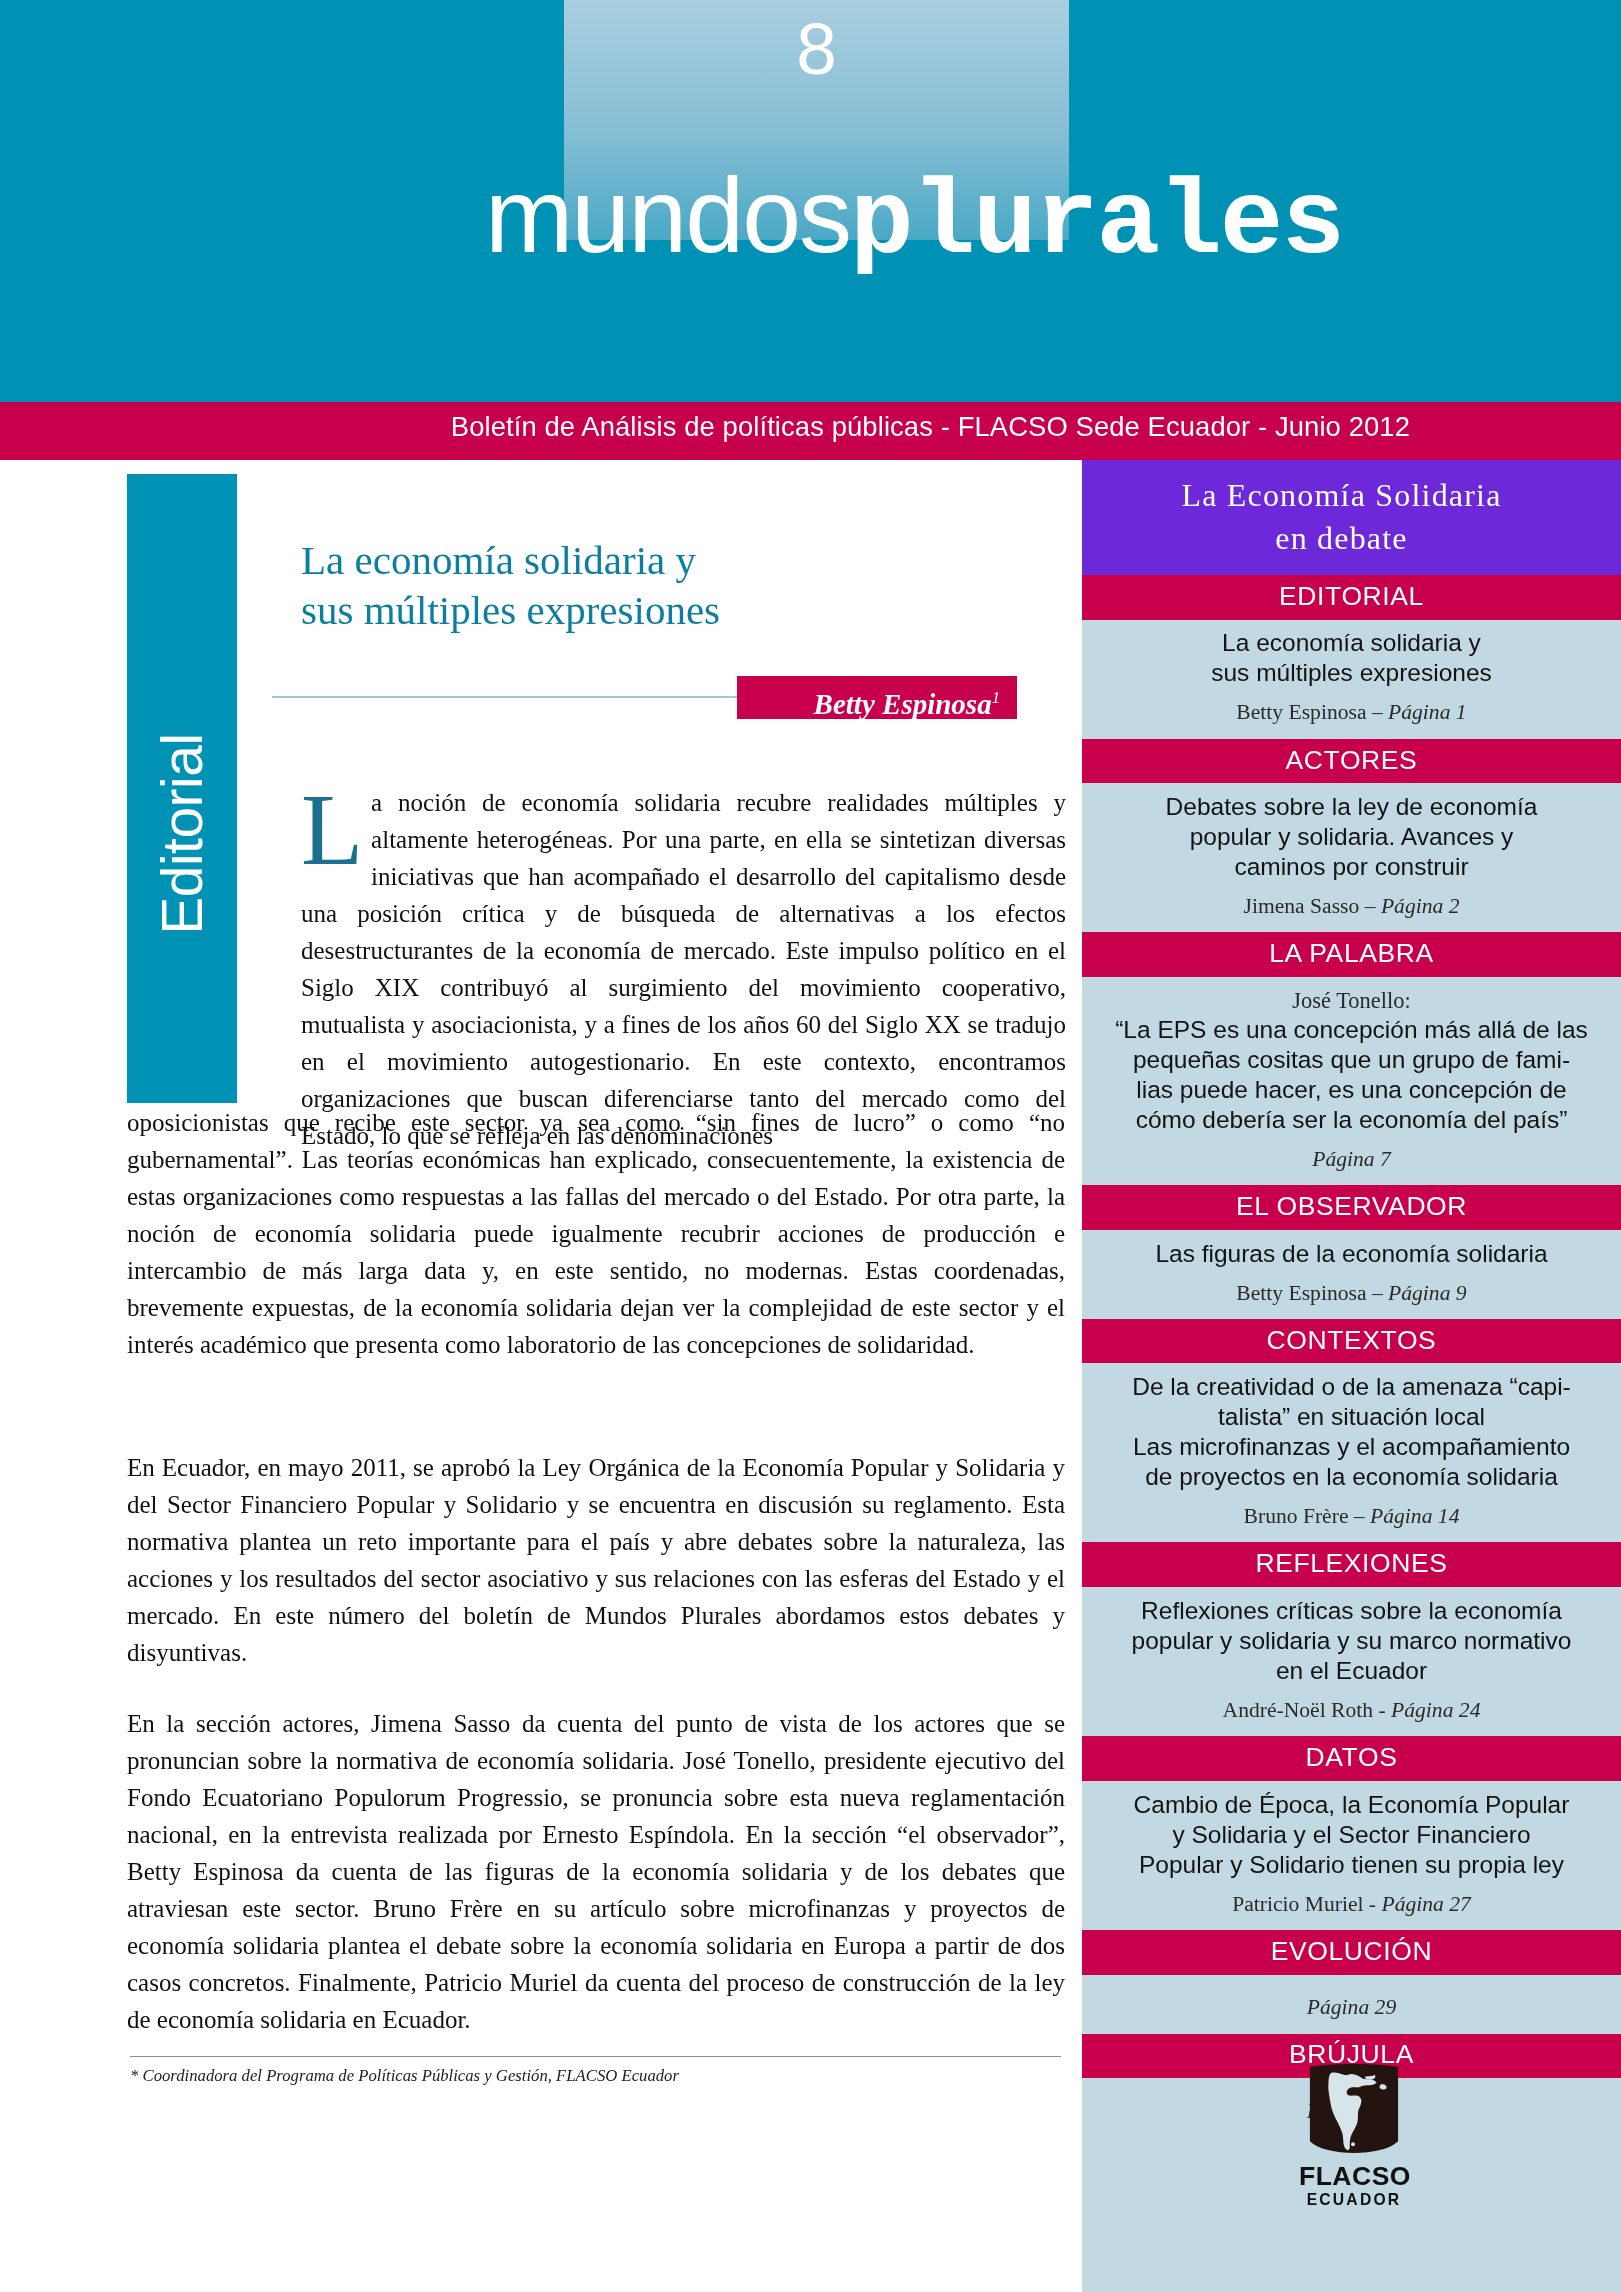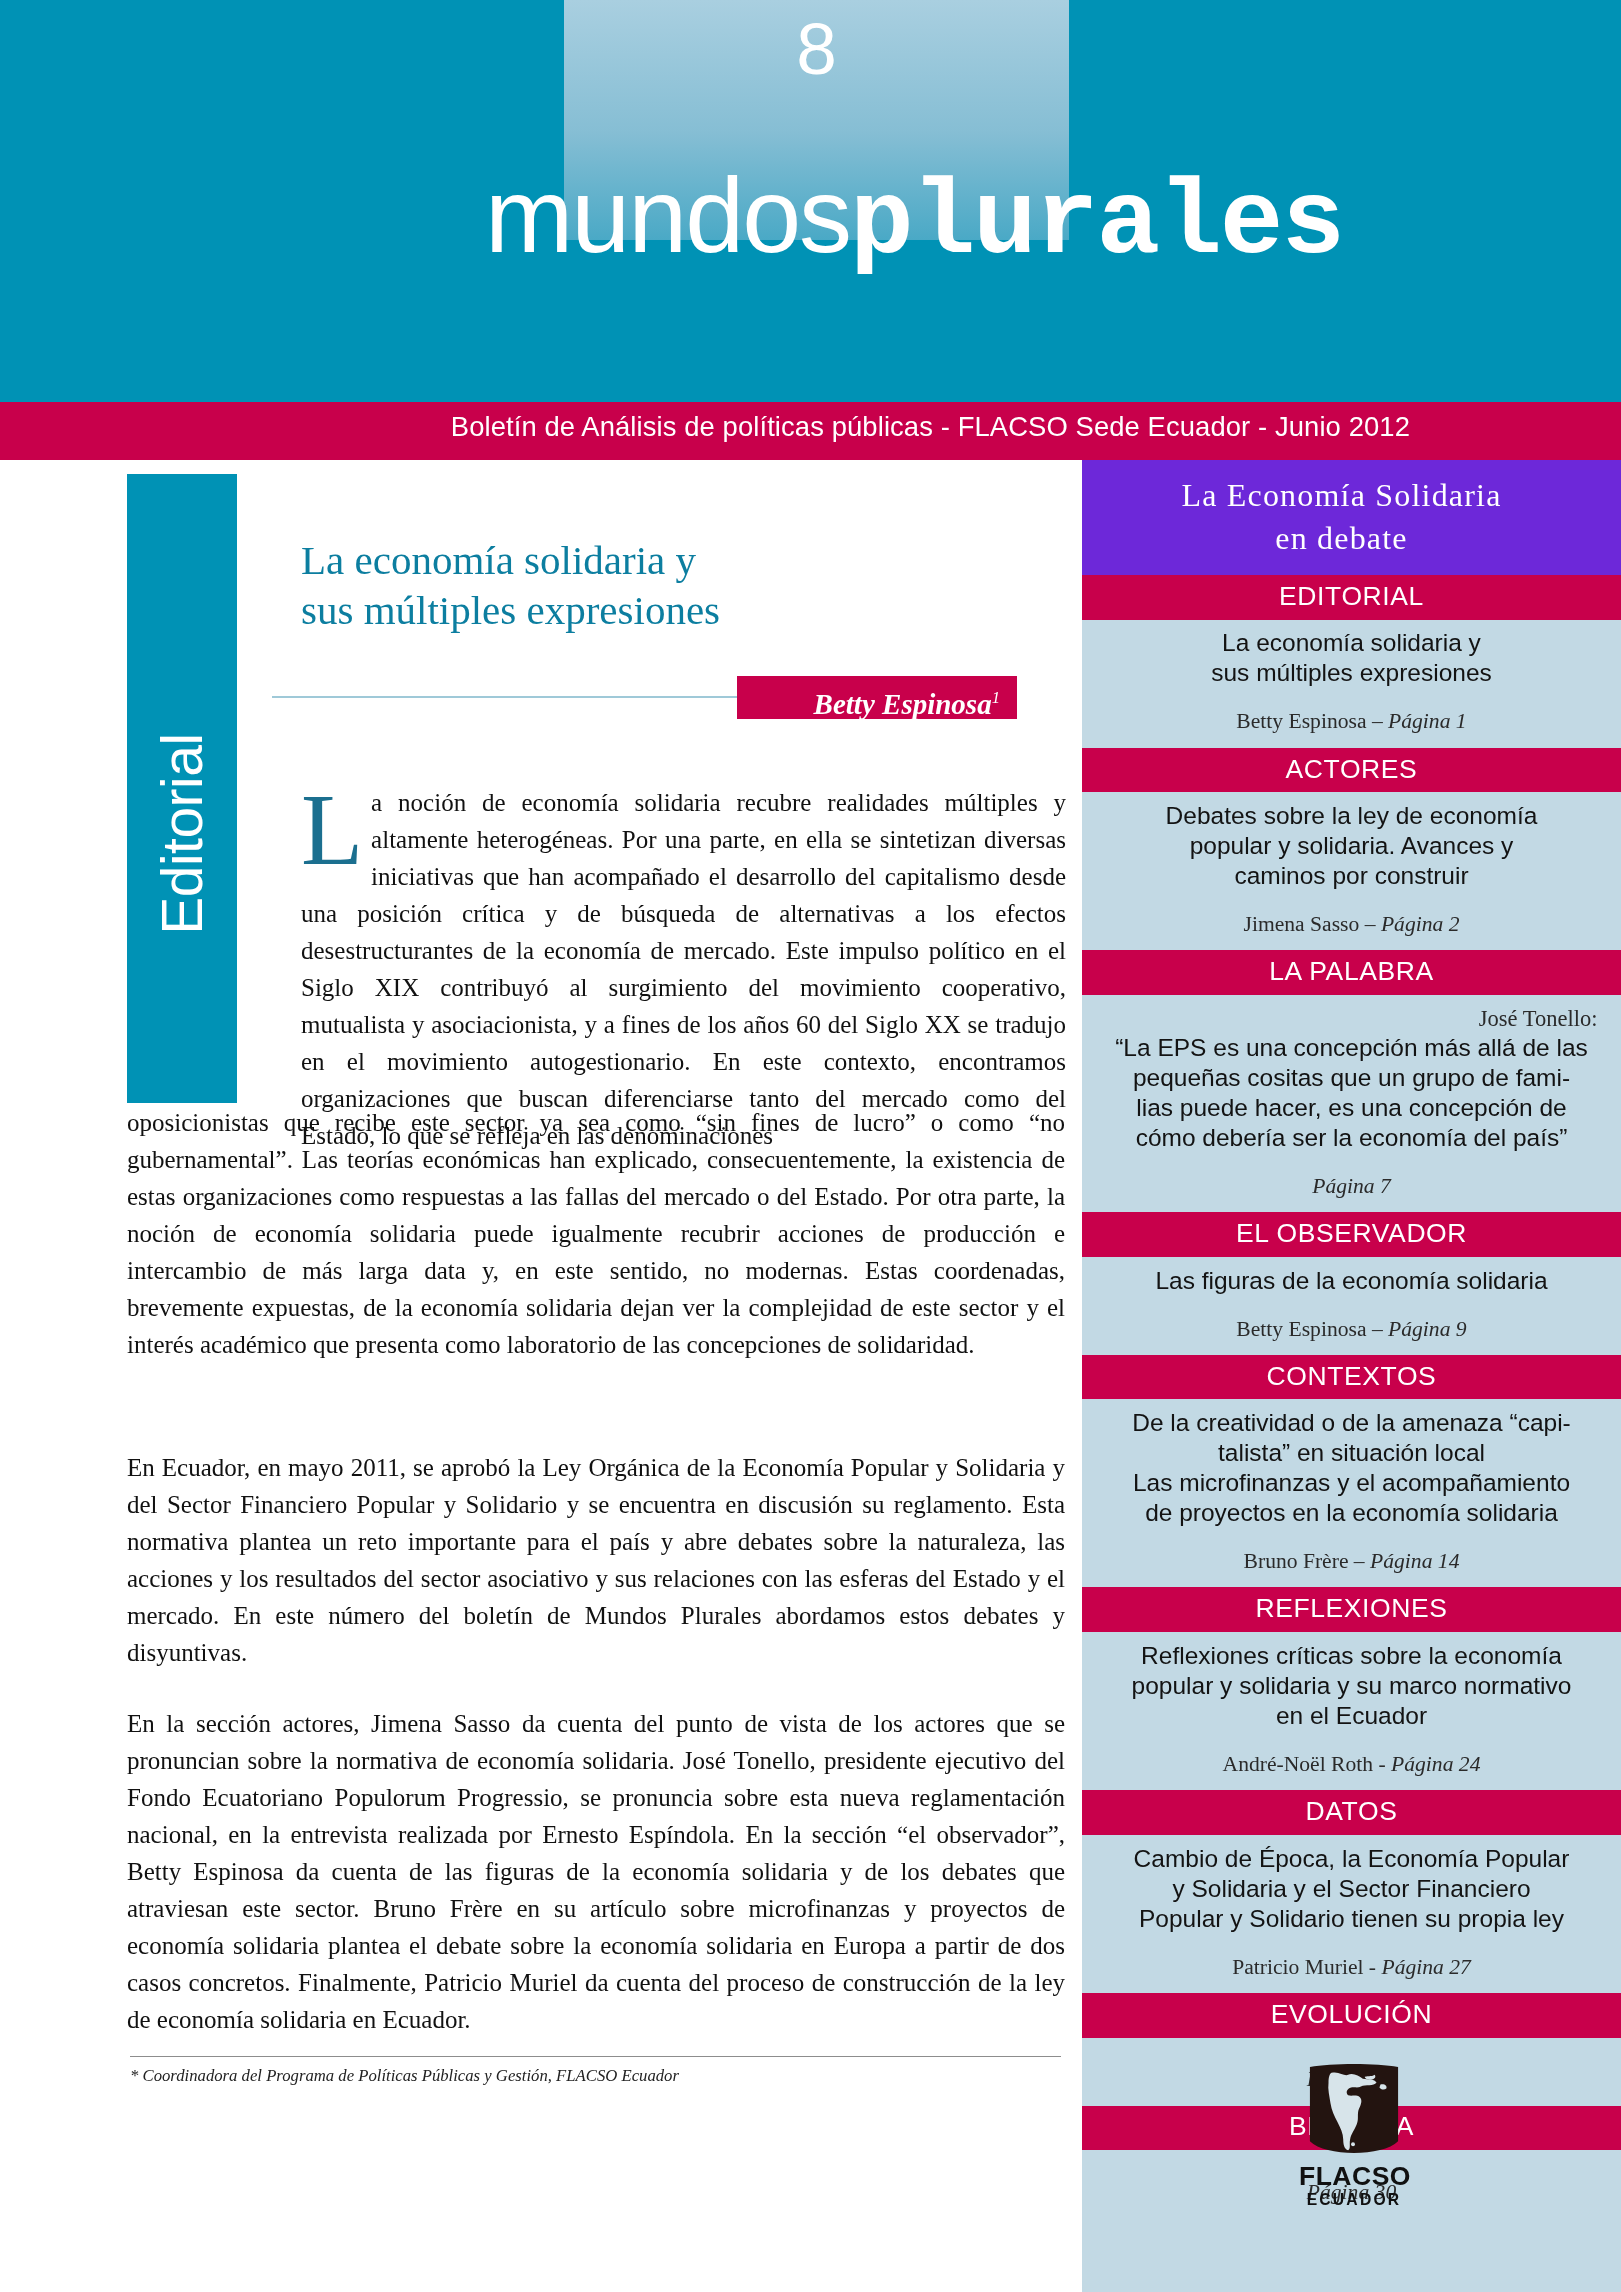--- a/index.html
+++ b/index.html
@@ -272,25 +272,24 @@
     font-family: "Liberation Sans", sans-serif;
     font-size: 24.5px;
     line-height: 30px;
   }
   .toc-entry .pre {
     display: block;
     color: #2a2a2a;
     font-family: "Liberation Serif", serif;
     font-size: 22.5px;
     line-height: 29px;
-    text-align: right;
   }
   .toc-entry .m {
     display: block;
-    margin-top: 20px;
+    margin-top: 11px;
     color: #2a2a2a;
     font-family: "Liberation Serif", serif;
     font-size: 21.6px;
     line-height: 27.4px;
   }
   .toc-entry .m em { font-style: italic; }
   .toc-entry .m.ital { font-style: italic; }
   #toc-body {
     position: absolute;
     left: 0; top: 115px;

